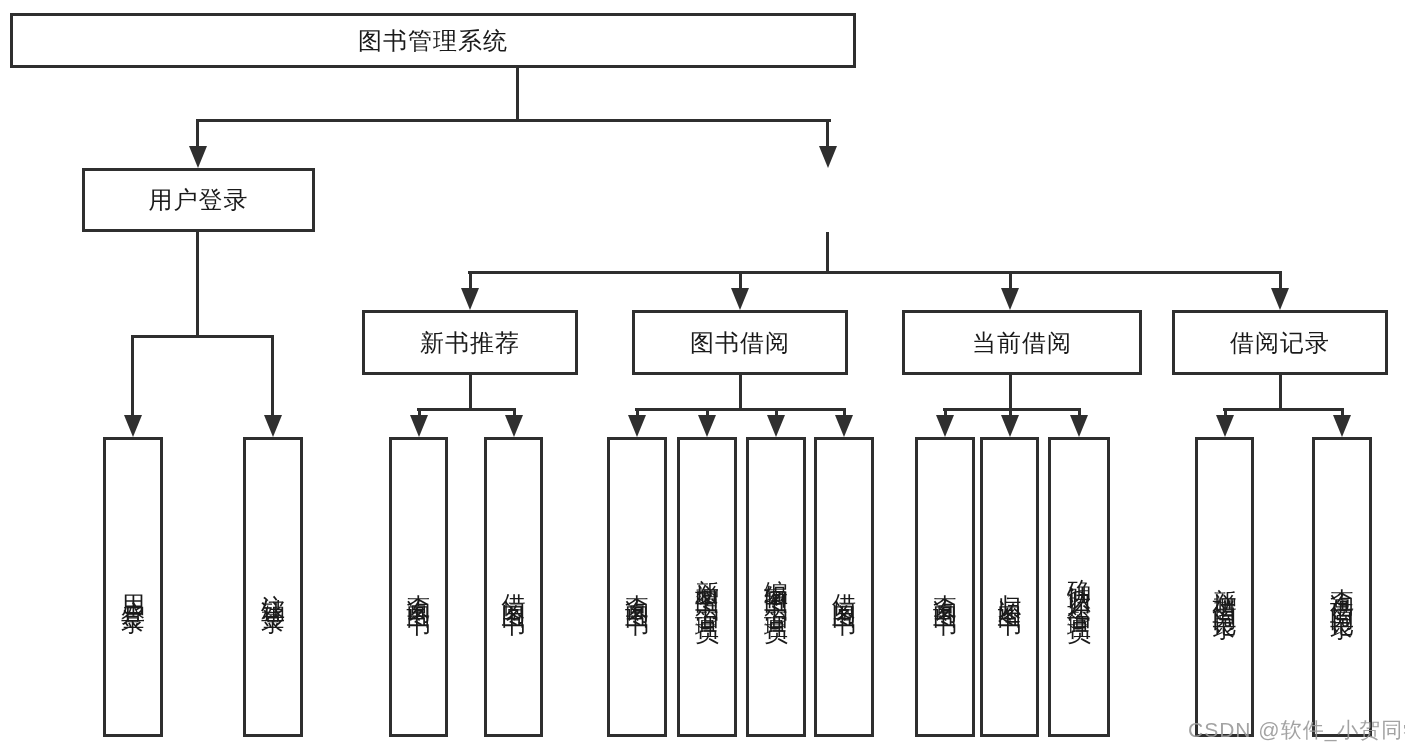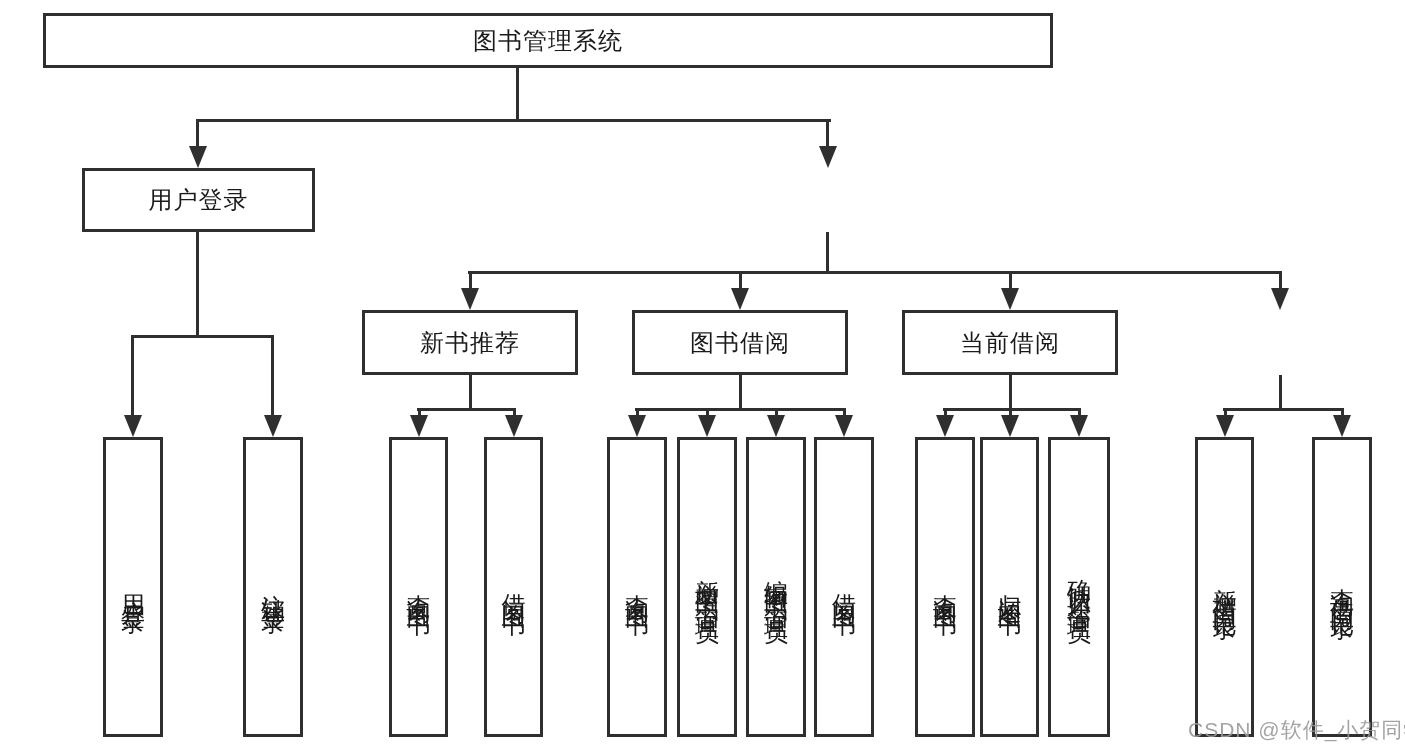--- a/index.html
+++ b/index.html
@@ -15,21 +15,21 @@
   .ah{position:absolute;width:0;height:0;border-left:9px solid transparent;
       border-right:9px solid transparent;border-top:22px solid #2f2f2f;}
   .watermark{position:absolute;left:1188px;top:716px;font-size:21px;color:#9a9a9a;
              letter-spacing:1px;white-space:nowrap;opacity:.9;z-index:5;}
 </style>
 </head>
 <body>
 
 <div id="canvas">
 
-  <div class="hbox root" style="left:10px;top:13px;width:1010px;height:55px;margin-left:33px;">
+  <div class="hbox root" style="left:10px;top:13px;width:846px;height:55px;">
     <span>图书管理系统</span>
   </div>
 
   <div class="ln" style="left:516px;top:68px;width:3px;height:54px;"></div>
   <div class="ln" style="left:196px;top:119px;width:635px;height:3px;"></div>
   <div class="ln" style="left:196px;top:119px;width:3px;height:30px;"></div>
   <div class="ah" style="left:189px;top:146px;"></div>
   <div class="ln" style="left:826px;top:119px;width:3px;height:30px;"></div>
   <div class="ah" style="left:819px;top:146px;"></div>
 
@@ -54,22 +54,25 @@
   <div class="ah" style="left:1001px;top:288px;"></div>
   <div class="ln" style="left:1279px;top:271px;width:3px;height:20px;"></div>
   <div class="ah" style="left:1271px;top:288px;"></div>
 
   <div class="hbox" style="left:632px;top:310px;width:216px;height:65px;">
     <span>图书借阅</span>
   </div>
   <div class="hbox" style="left:362px;top:310px;width:216px;height:65px;">
     <span>新书推荐</span>
   </div>
-  <div class="hbox" style="left:902px;top:310px;width:216px;height:65px;">
+  <div class="hbox" style="left:902px;top:310px;width:240px;height:65px;">
     <span>当前借阅</span>
+  </div>
+  <div class="hbox" style="left:1172px;top:310px;width:216px;height:65px;">
+    <span>借阅记录</span>
   </div>
 
   <div class="ln" style="left:469px;top:375px;width:3px;height:36px;"></div>
   <div class="ln" style="left:417px;top:408px;width:99px;height:3px;"></div>
   <div class="ln" style="left:418px;top:408px;width:3px;height:10px;"></div>
   <div class="ah" style="left:410px;top:415px;"></div>
   <div class="ln" style="left:513px;top:408px;width:3px;height:10px;"></div>
   <div class="ah" style="left:505px;top:415px;"></div>
 
   <div class="ln" style="left:739px;top:375px;width:3px;height:36px;"></div>

